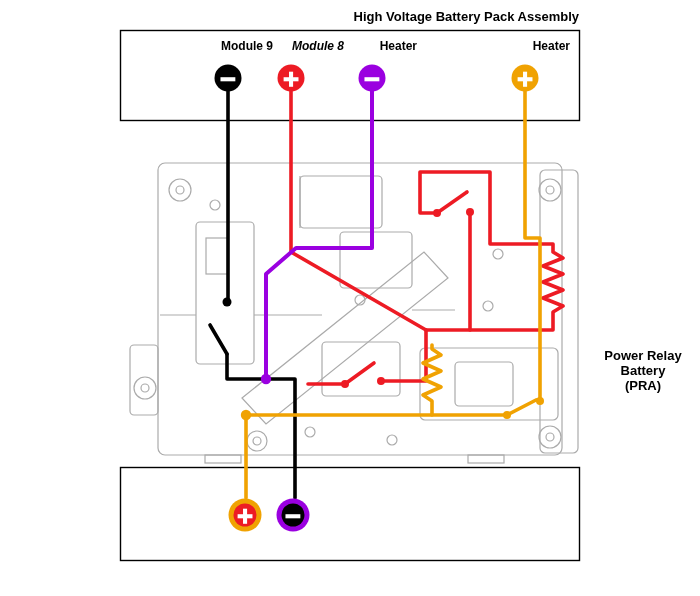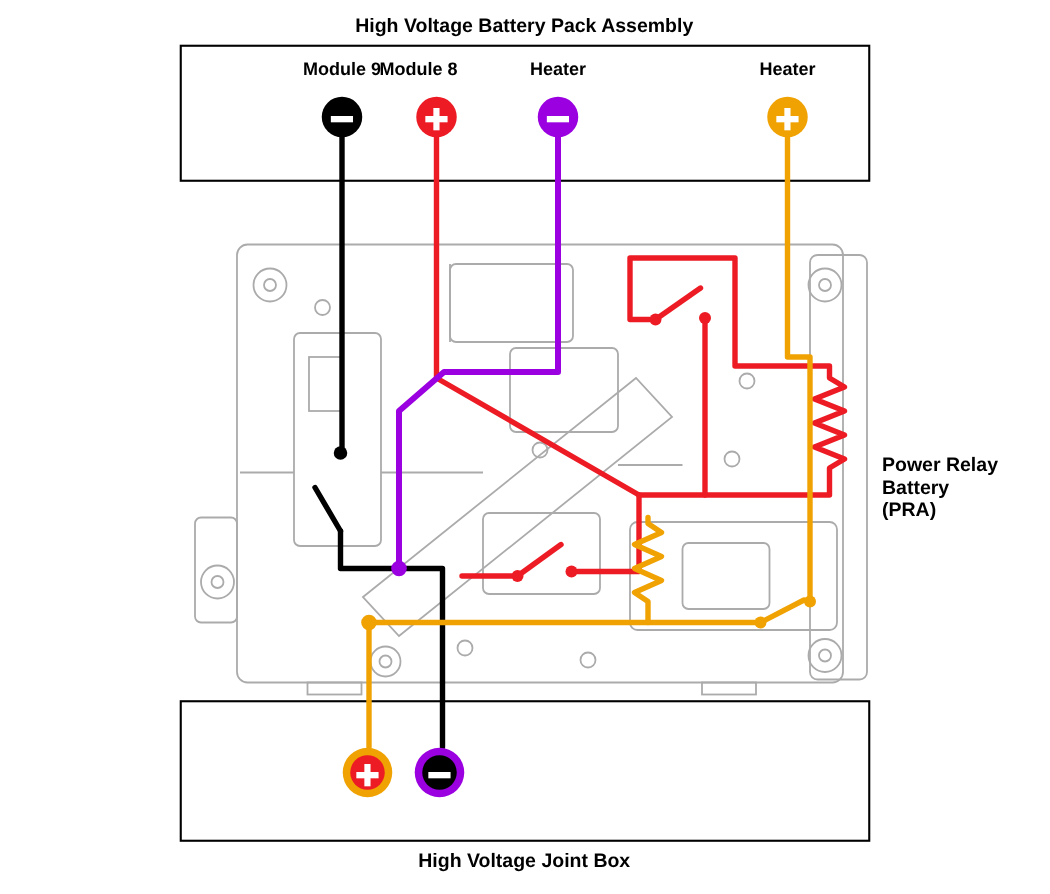--- a/index.html
+++ b/index.html
@@ -1,22 +1,22 @@
 <!DOCTYPE html>
 <html><head>
 <meta charset="utf-8">
 <style>
   html,body{margin:0;padding:0;background:#fff;}
   .stage{position:relative;width:700px;height:596px;background:#fff;overflow:hidden;
          font-family:"Liberation Sans",sans-serif;}
   .stage svg{position:absolute;left:0;top:0;}
-  .lbl{position:absolute;color:#000;font-weight:bold;font-size:12px;text-align:center;
+  .lbl{position:absolute;color:#000;font-weight:bold;font-size:12px;text-align:right;
        font-family:"Liberation Sans",sans-serif;}
   .title{font-size:13px;}
-  .pra{text-align:left;line-height:15px;font-size:13px;}
+  .pra{text-align:center;line-height:15px;font-size:13px;margin-top:46px;}
   .pra span{display:block;}
   .box{fill:none;stroke:#000;stroke-width:1.4;}
   .art{fill:none;stroke-width:1.2;}
   .w{fill:none;stroke-width:3.6;stroke-linecap:round;stroke-linejoin:round;}
   .wp{stroke-width:4;}
   .dot{stroke:none;}
   .sign{font-family:"DejaVu Sans",sans-serif;font-size:21px;font-weight:bold;
         fill:#fff;stroke:#fff;stroke-width:1.6px;text-anchor:middle;dominant-baseline:central;}
 </style>
 </head>
@@ -123,24 +123,23 @@
     <g>
       <circle cx="293" cy="515" r="16.5" fill="#9A00E0"></circle>
       <circle cx="293" cy="515" r="11.5" fill="#000000"></circle>
       <text class="sign" x="293" y="516">−</text>
     </g>
   </svg>
 
   <div class="lbl title" style="left:120px;top:9px;width:459px;">High Voltage Battery Pack Assembly</div>
 
   <div class="lbl" style="left:183px;top:39px;width:90px;">Module 9</div>
-  <div class="lbl" style="left:234px;top:39px;width:90px;">Module 8</div>
+  <div class="lbl" style="left:254px;top:39px;width:90px;font-style:italic;">Module 8</div>
   <div class="lbl" style="left:327px;top:39px;width:90px;">Heater</div>
   <div class="lbl" style="left:480px;top:39px;width:90px;">Heater</div>
 
   <div class="lbl pra" style="left:588px;top:302px;width:110px;">
     <span>Power Relay</span>
     <span>Battery</span>
     <span>(PRA)</span>
   </div>
 
-  <div class="lbl title" style="left:120px;top:566px;width:459px;">High Voltage Joint Box</div>
 </div>
 
 </body></html>

